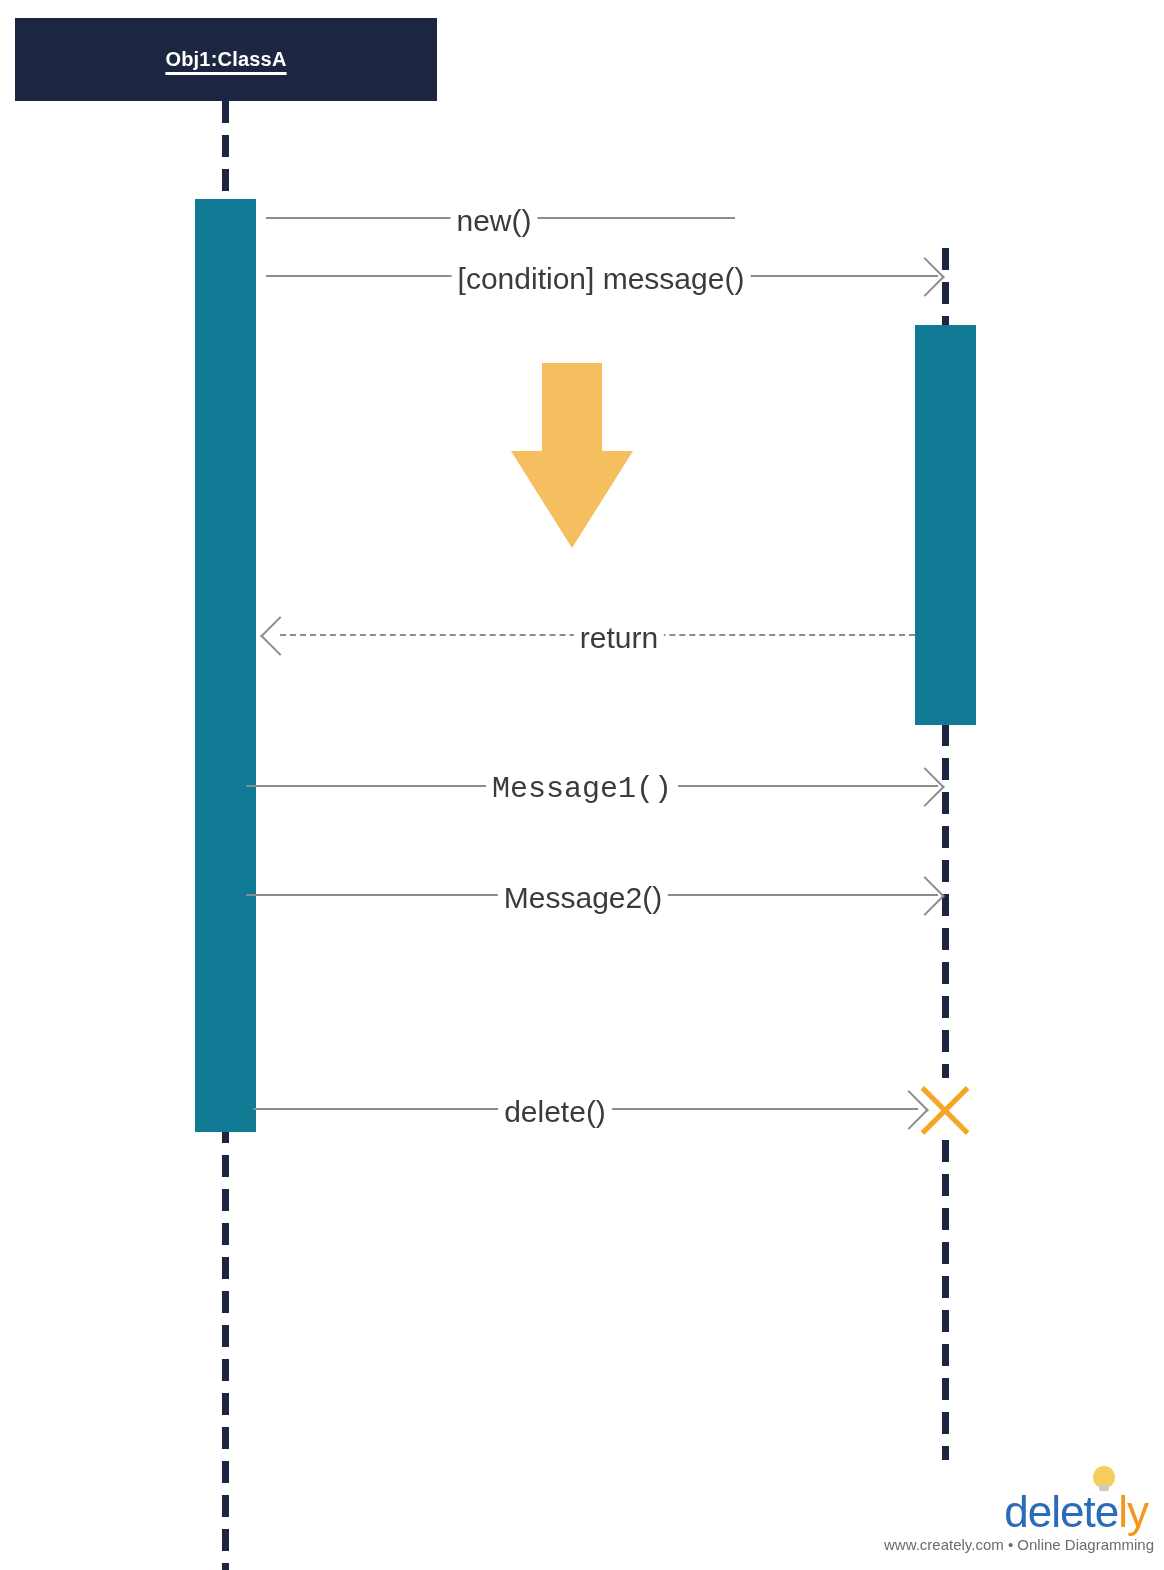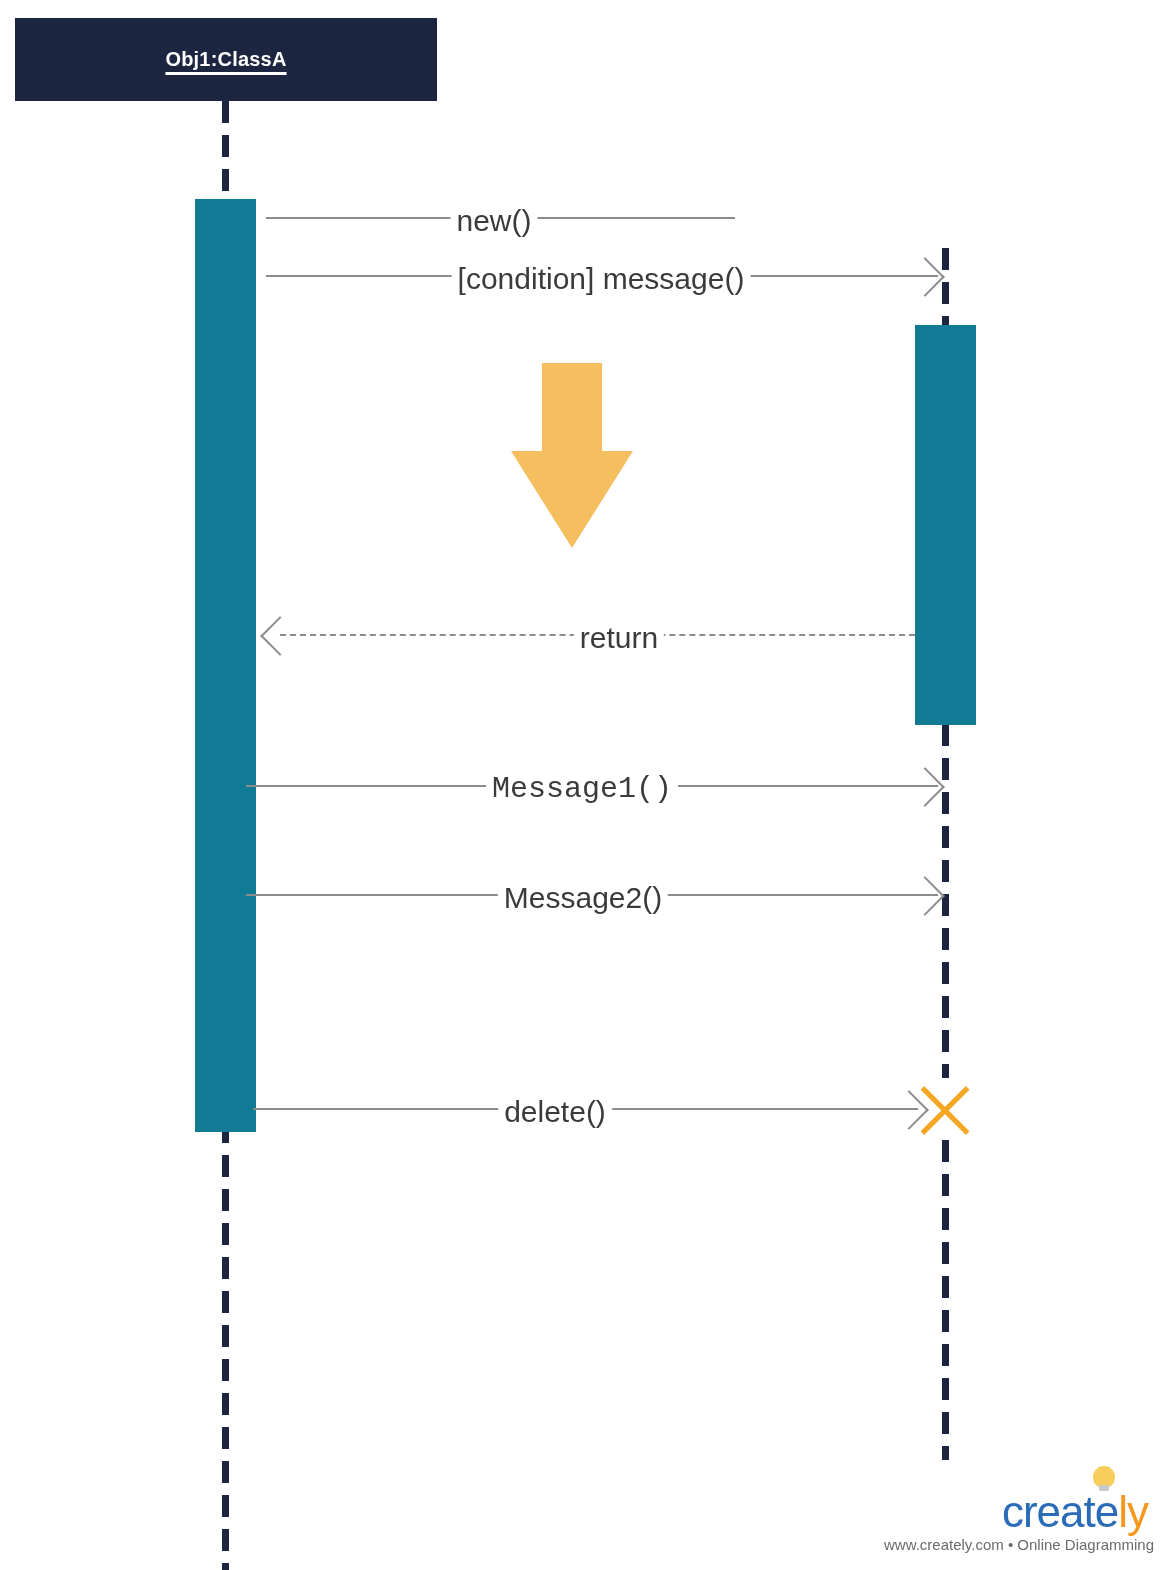--- a/index.html
+++ b/index.html
@@ -191,21 +191,21 @@
   <div class="arrowhead right" style="left:895px; top:1096px;"></div>
   <div class="msg-label" style="left:555px; top:1095px;text-align:center;">delete()</div>
 
   <div class="destroy-x" style="left:913px; top:1076px; width:64px; height:64px;">
     <span class="bar-a"></span>
     <span class="bar-b"></span>
   </div>
 
   <div class="brand" style="left:884px; top:1490px; width:264px;">
     <div>
-      <span class="brand-word brand-blue">create</span><span class="brand-word brand-orange">ly</span>
+      <span class="brand-word brand-blue">delete</span><span class="brand-word brand-orange">ly</span>
       <span class="bulb">
         <span class="bulb-globe"></span>
         <span class="bulb-base"></span>
       </span>
     </div>
     <div class="brand-tagline">www.creately.com • Online Diagramming</div>
   </div>
 
 </div>
 

